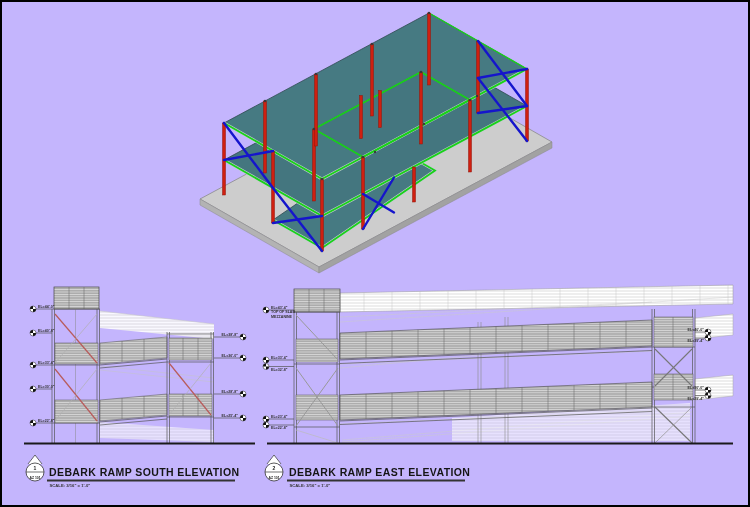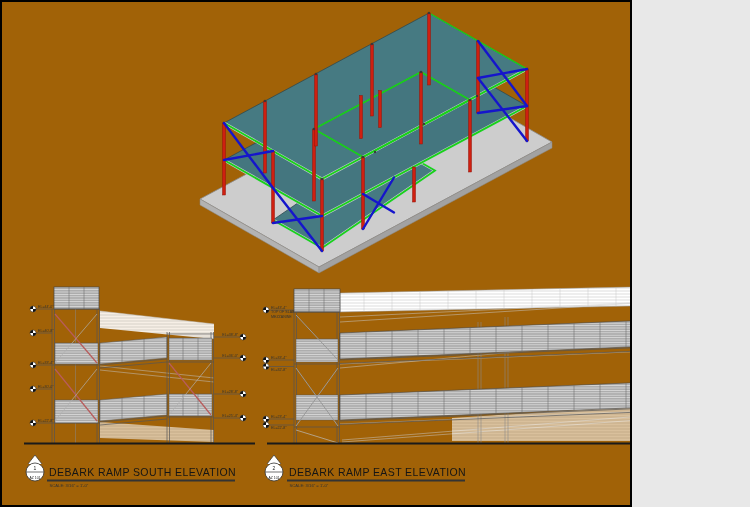--- a/index.html
+++ b/index.html
@@ -1,16 +1,16 @@
 <!DOCTYPE html>
 <html><head>
 <meta charset="utf-8">
 <style>
   html,body{margin:0;padding:0;background:#e8e8e8;}
-  #sheet{position:relative;width:632px;height:507px;background:#a16207;border:2px solid #000;box-sizing:border-box;overflow:hidden;}
+  #sheet{position:relative;width:750px;height:507px;background:#c4b5fd;border:2px solid #000;box-sizing:border-box;overflow:hidden;font-weight:bold;}
   svg{position:absolute;left:0;top:0;}
   .t-title{font-family:"Liberation Sans",sans-serif;font-size:10.5px;letter-spacing:.4px;fill:#151515;}
   .t-tiny{font-family:"Liberation Sans",sans-serif;font-size:4.2px;fill:#333;}
   .t-micro{font-family:"Liberation Sans",sans-serif;font-size:3.6px;fill:#333;}
   .t-call{font-family:"Liberation Sans",sans-serif;font-size:5px;fill:#222;}
   .t-sheet{font-family:"Liberation Sans",sans-serif;font-size:3.4px;fill:#222;}
   .thin{stroke:#555;stroke-width:.7;}
   .lt{stroke:#c4c4c4;stroke-width:.5;}
   .div{stroke:#666;stroke-width:.55;}
 </style>

